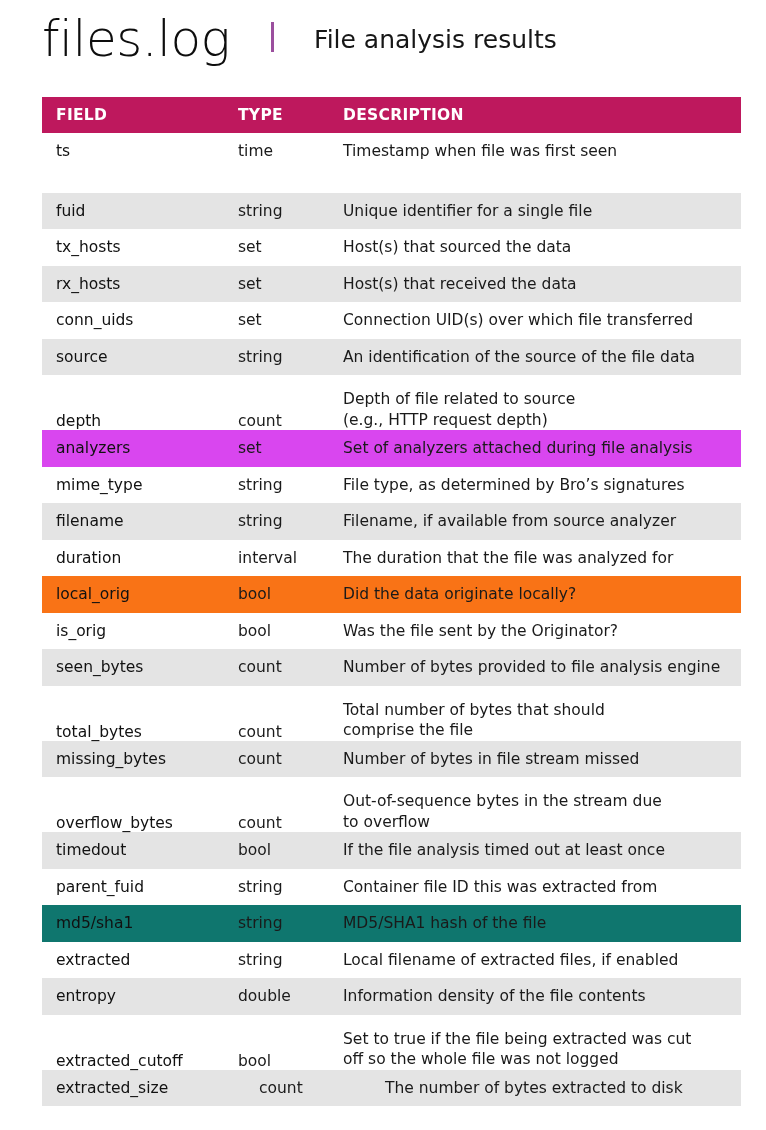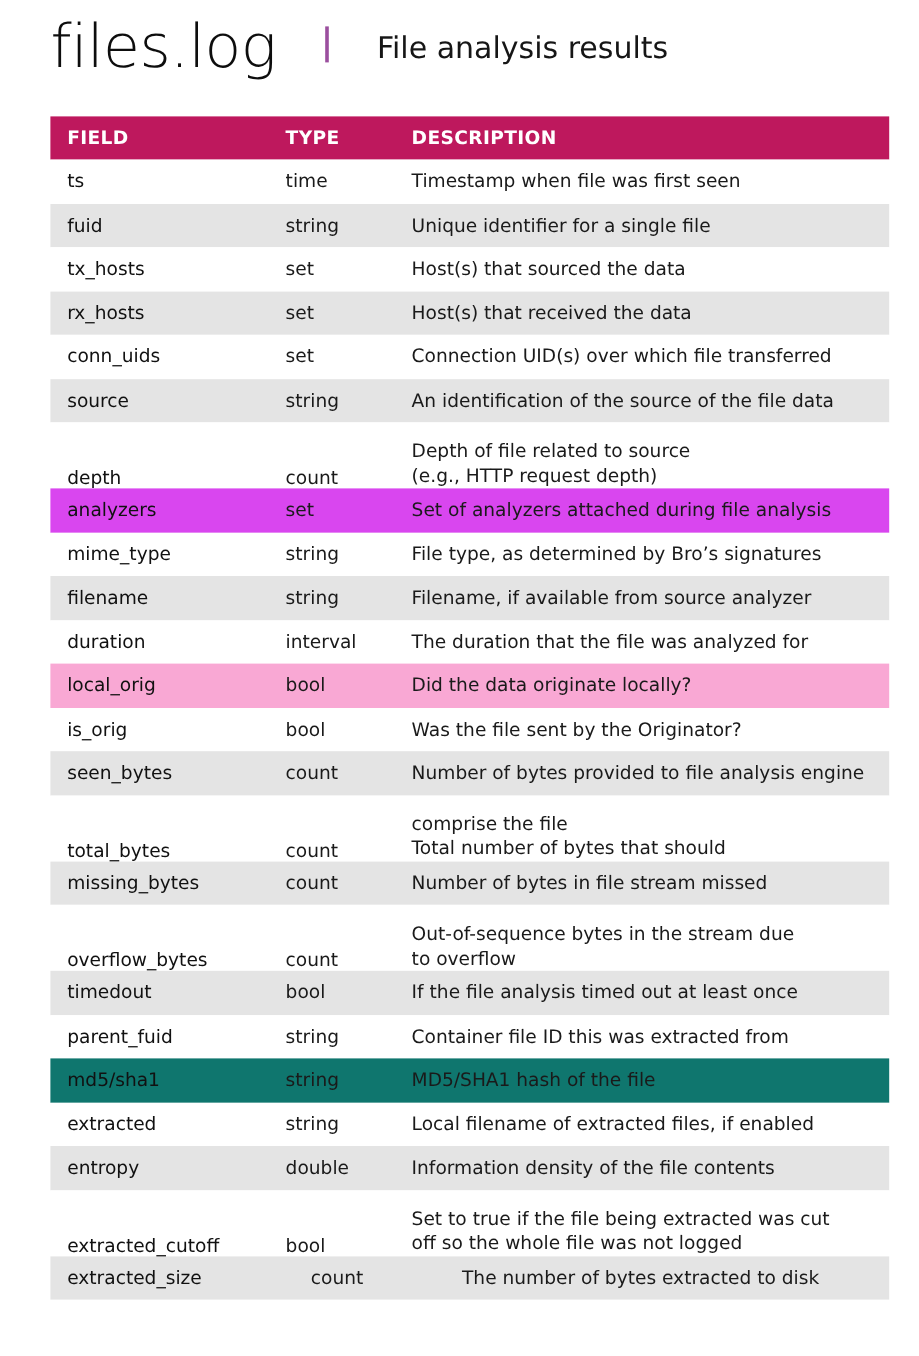--- a/index.html
+++ b/index.html
@@ -154,21 +154,21 @@
       <div class="cell col-desc">DESCRIPTION</div>
     </div>
     <div id="table-body">
         <div class="row body plain">
           <div class="cell col-field">ts</div>
           <div class="cell col-type">time</div>
           <div class="cell col-desc">
             <span class="desc-line">Timestamp when file was first seen</span>
           </div>
         </div>
-        <div class="row body shaded" style="background: rgb(228, 228, 228);">
+        <div class="row body shaded" style="background: rgb(228, 228, 228); margin-top: 23px;">
           <div class="cell col-field">fuid</div>
           <div class="cell col-type">string</div>
           <div class="cell col-desc">
             <span class="desc-line">Unique identifier for a single file</span>
           </div>
         </div>
         <div class="row body plain">
           <div class="cell col-field">tx_hosts</div>
           <div class="cell col-type">set</div>
           <div class="cell col-desc">
@@ -225,21 +225,21 @@
             <span class="desc-line">Filename, if available from source analyzer</span>
           </div>
         </div>
         <div class="row body plain">
           <div class="cell col-field">duration</div>
           <div class="cell col-type">interval</div>
           <div class="cell col-desc">
             <span class="desc-line">The duration that the file was analyzed for</span>
           </div>
         </div>
-        <div class="row body shaded" style="background: #f9a8d4;">
+        <div class="row body shaded" style="background: #f97316;">
           <div class="cell col-field">local_orig</div>
           <div class="cell col-type">bool</div>
           <div class="cell col-desc">
             <span class="desc-line">Did the data originate locally?</span>
           </div>
         </div>
         <div class="row body plain">
           <div class="cell col-field">is_orig</div>
           <div class="cell col-type">bool</div>
           <div class="cell col-desc">
@@ -250,22 +250,22 @@
           <div class="cell col-field">seen_bytes</div>
           <div class="cell col-type">count</div>
           <div class="cell col-desc">
             <span class="desc-line">Number of bytes provided to file analysis engine</span>
           </div>
         </div>
         <div class="row body plain two-line">
           <div class="cell col-field">total_bytes</div>
           <div class="cell col-type">count</div>
           <div class="cell col-desc">
+            <span class="desc-line">Total number of bytes that should</span>
             <span class="desc-line">comprise the file</span>
-            <span class="desc-line">Total number of bytes that should</span>
           </div>
         </div>
         <div class="row body shaded" style="background: rgb(228, 228, 228);">
           <div class="cell col-field">missing_bytes</div>
           <div class="cell col-type">count</div>
           <div class="cell col-desc">
             <span class="desc-line">Number of bytes in file stream missed</span>
           </div>
         </div>
         <div class="row body plain two-line">

